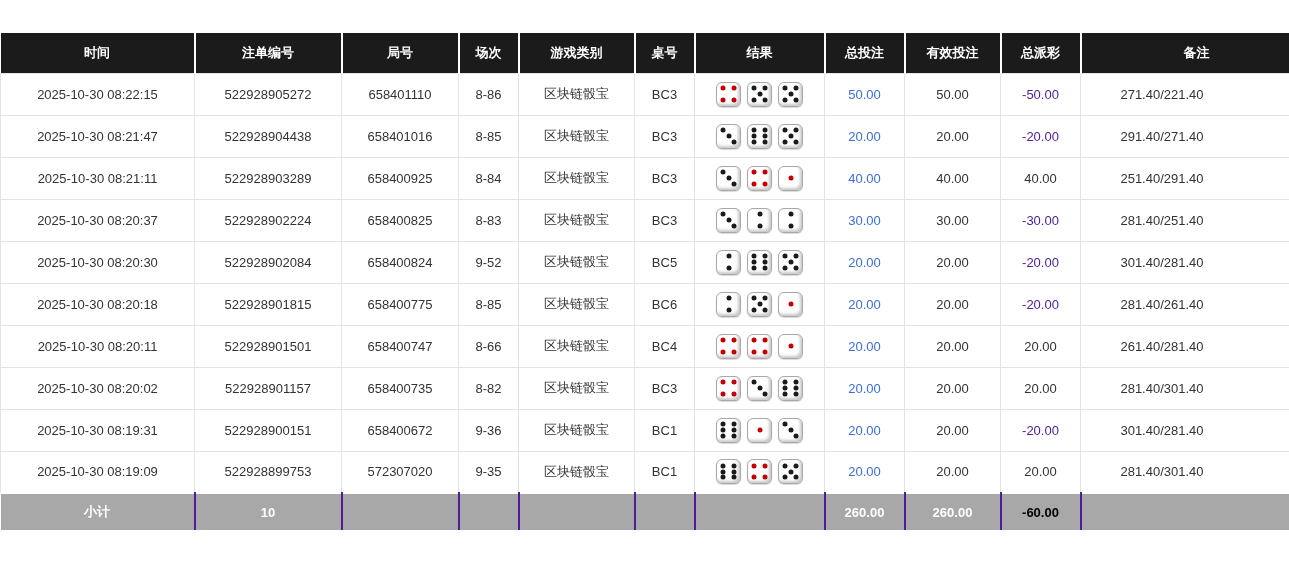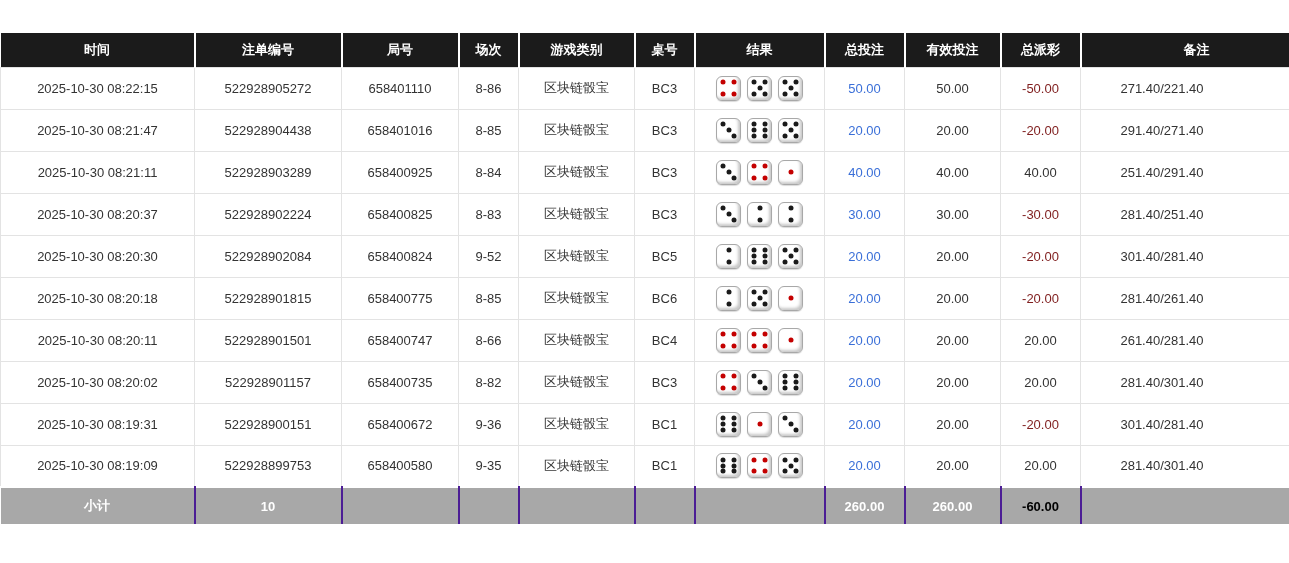--- a/index.html
+++ b/index.html
@@ -13,39 +13,39 @@
   table {
     width: 1289px;
     table-layout: fixed;
     border-collapse: collapse;
   }
   thead th {
     background: #1b1b1b;
     color: #ffffff;
     font-weight: bold;
     font-size: 13px;
-    height: 34px;
+    height: 40px;
     text-align: center;
     border-right: 2px solid #ffffff;
     padding: 0 2px;
   }
   thead th:last-child { border-right: none; padding-left: 24px; }
   tbody td {
     height: 42px;
     text-align: center;
     border: 1px solid #e3e3e3;
     background: #ffffff;
     color: #333;
     padding: 0 2px;
     overflow: hidden;
     white-space: nowrap;
   }
   tbody td.remark-cell { padding-right: 48px; }
   .amt-link { color: #3a6fd8; cursor: pointer; }
-  .neg { color: #7f1d1d; }
+  .neg { color: #4c1d95; }
   tfoot td {
     height: 37px;
     background: #a8a8a8;
     color: #ffffff;
     font-weight: bold;
     text-align: center;
     border-right: 2px solid #4c1d95;
     border-top: 2px solid #ffffff;
     padding: 0 2px;
   }
@@ -403,21 +403,21 @@
             </span>
           </td>
           <td><span class="amt-link">20.00</span></td>
           <td>20.00</td>
           <td class="neg">-20.00</td>
           <td class="remark-cell">301.40/281.40</td>
         </tr>
         <tr>
           <td>2025-10-30 08:19:09</td>
           <td>522928899753</td>
-          <td>658400580</td>
+          <td>572307020</td>
           <td>9-35</td>
           <td>区块链骰宝</td>
           <td>BC1</td>
           <td>
             <span class="dice-box">
               <span class="die">
                 <span class="pip black pos-tl"></span>
                 <span class="pip black pos-ml"></span>
                 <span class="pip black pos-bl"></span>
                 <span class="pip black pos-tr"></span>

